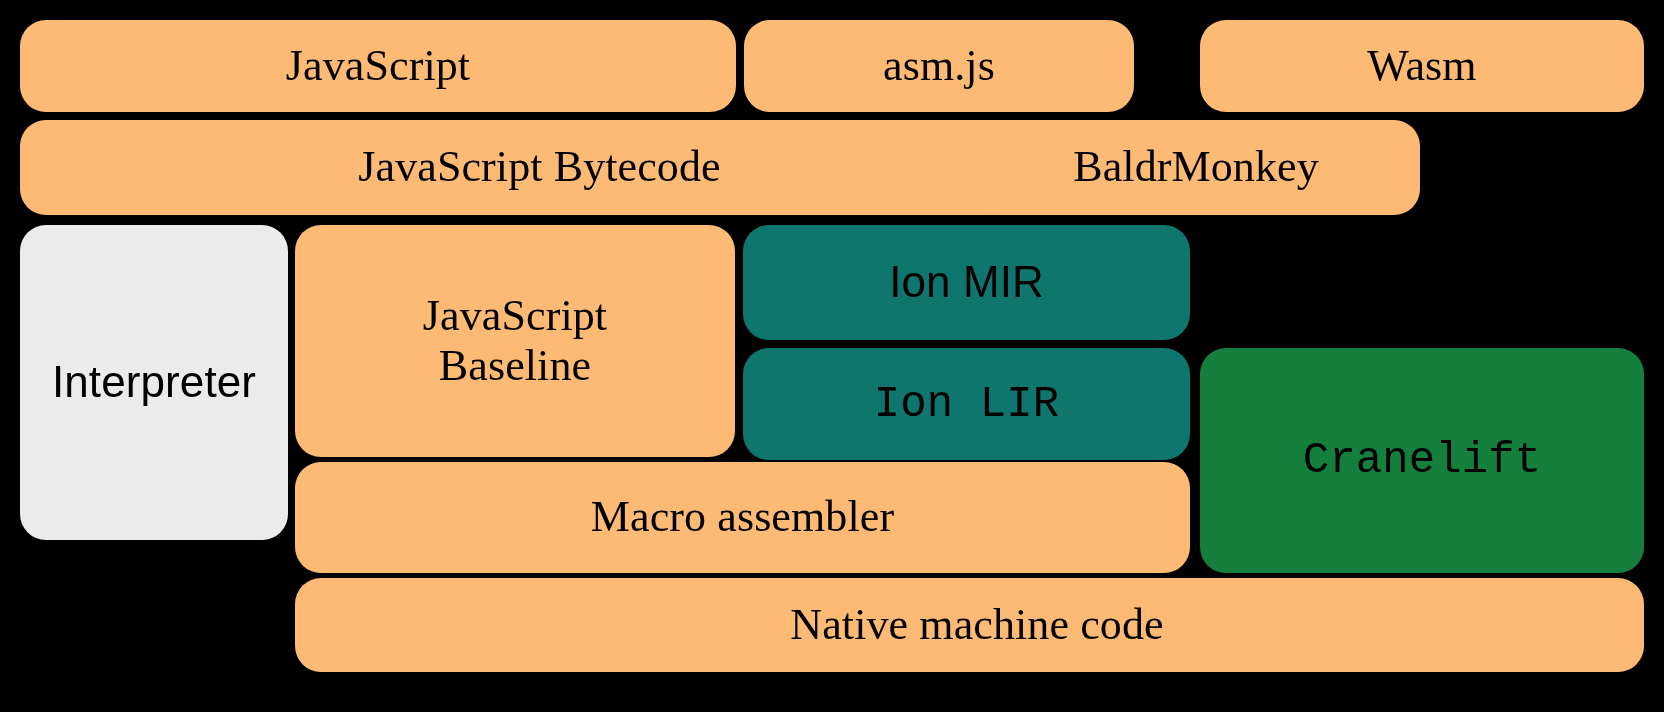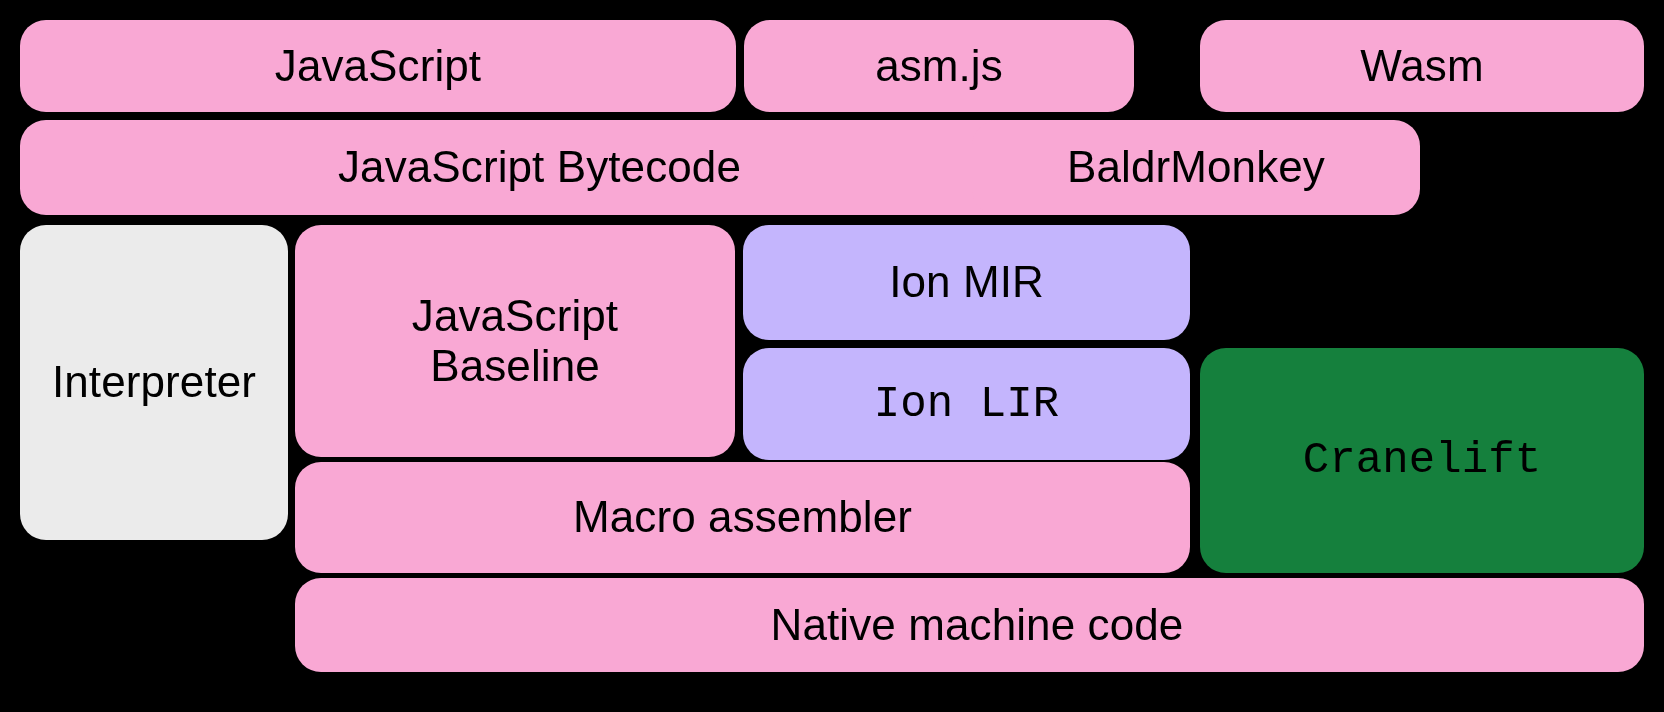--- a/index.html
+++ b/index.html
@@ -28,23 +28,23 @@
     text-align: center;
     color: #000000;
     font-size: 44px;
     font-weight: 400;
     line-height: 1.14;
     letter-spacing: 0.1px;
     padding: 2px 10px;
     white-space: pre-line;
     user-select: none;
   }
-  .fill-white  { background: #f9a8d4; }
+  .fill-white  { background: #fdba74; font-family: Liberation Serif, serif; }
   .fill-gray   { background: #ebebeb; }
-  .fill-green  { background: #c4b5fd; }
+  .fill-green  { background: #0f766e; }
   .fill-pink   { background: #15803d; font-family: Liberation Mono, monospace; }
 
   
   .n-javascript        { left: 20px;   top: 20px;  width: 716px; height: 92px;  }
   .n-asmjs             { left: 744px;  top: 20px;  width: 390px; height: 92px;  }
   .n-wasm              { left: 1200px; top: 20px;  width: 444px; height: 92px;  }
   
   .n-js-bytecode       { left: 20px;   top: 120px; width: 1039px; height: 95px;  }
   .n-baldrmonkey       { left: 972px;  top: 120px; width: 448px; height: 95px;  }
   

